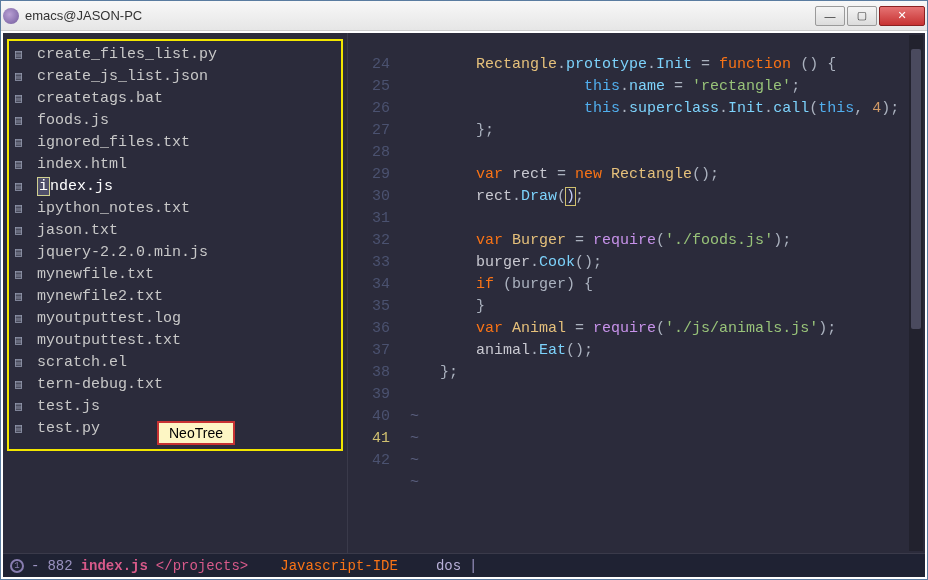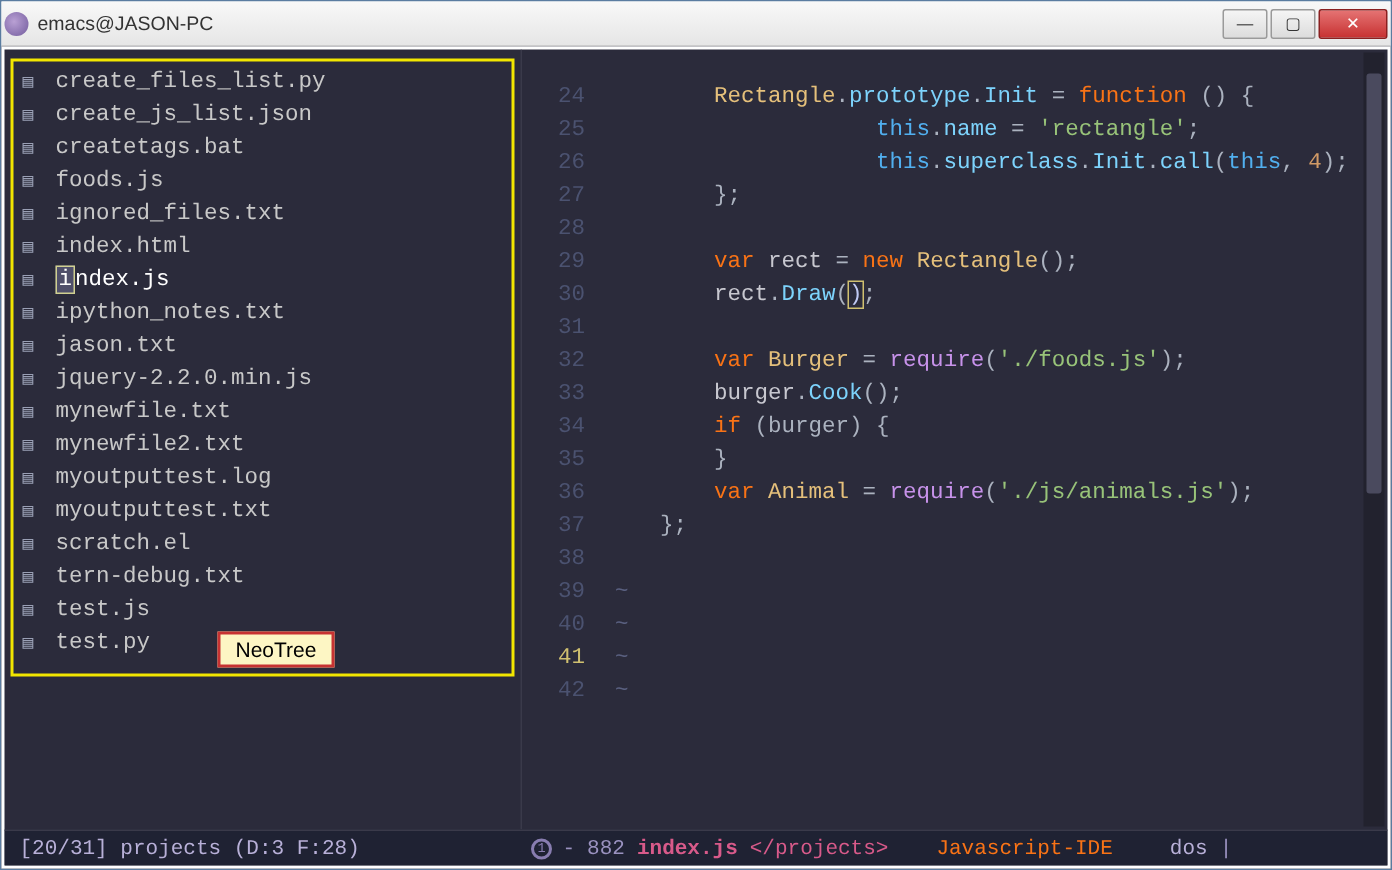--- a/index.html
+++ b/index.html
@@ -96,21 +96,21 @@
 .file-row.selected {
   color: #fff;
 }
 .file-row.selected .hilite {
   background: #4f4f6a;
   border: 1px solid #d0d090;
   padding: 0 1px;
 }
 .neotree-label {
   position: absolute;
-  left: 142px;
+  left: 154px;
   top: 388px;
   background: #fdf6c4;
   border: 2px solid #c73232;
   color: #000;
   font-family: "Segoe UI", sans-serif;
   font-size: 14px;
   padding: 2px 10px;
 }
 .editor {
   flex: 1;
@@ -322,33 +322,33 @@
             <div class="line"><span>        </span><span class="tok-punc">};</span></div>
             <div class="line"></div>
             <div class="line"><span>        </span><span class="tok-kw">var</span><span class="tok-default"> rect </span><span class="tok-punc">= </span><span class="tok-kw">new</span><span class="tok-default"> </span><span class="tok-type">Rectangle</span><span class="tok-punc">();</span></div>
             <div class="line"><span>        </span><span class="tok-default">rect</span><span class="tok-punc">.</span><span class="tok-prop">Draw</span><span class="tok-punc">(</span><span class="tok-boxed">)</span><span class="tok-punc">;</span></div>
             <div class="line"></div>
             <div class="line"><span>        </span><span class="tok-kw">var</span><span class="tok-default"> </span><span class="tok-type">Burger</span><span class="tok-punc"> = </span><span class="tok-fn">require</span><span class="tok-punc">(</span><span class="tok-str">'./foods.js'</span><span class="tok-punc">);</span></div>
             <div class="line"><span>        </span><span class="tok-default">burger</span><span class="tok-punc">.</span><span class="tok-prop">Cook</span><span class="tok-punc">();</span></div>
             <div class="line"><span>        </span><span class="tok-kw">if</span><span class="tok-punc"> (burger) {</span></div>
             <div class="line"><span>        </span><span class="tok-punc">}</span></div>
             <div class="line"><span>        </span><span class="tok-kw">var</span><span class="tok-default"> </span><span class="tok-type">Animal</span><span class="tok-punc"> = </span><span class="tok-fn">require</span><span class="tok-punc">(</span><span class="tok-str">'./js/animals.js'</span><span class="tok-punc">);</span></div>
+            <div class="line"><span>        </span><span class="tok-default">animal</span><span class="tok-punc">.</span><span class="tok-prop">Eat</span><span class="tok-punc">();</span></div>
             <div class="line"><span>    </span><span class="tok-punc">};</span></div>
             <div class="line"></div>
             <div class="tilde">~</div>
             <div class="tilde">~</div>
             <div class="tilde">~</div>
             <div class="tilde">~</div>
           </div>
       </div>
 
     </div>
 
     <div class="modeline">
-      <div class="ml-left">[20/31] projects (D:3 F:28)</div>
       <div class="ml-sep">
         <div class="circ">1</div>
       </div>
       <div class="ml-right">
         <span>-</span>
         <span>882</span>
         <span class="ml-file">index.js</span>
           <span class="ml-path">&lt;/projects&gt;</span>
         <span class="ml-mode">Javascript-IDE</span>
         <span class="ml-enc">dos</span>

